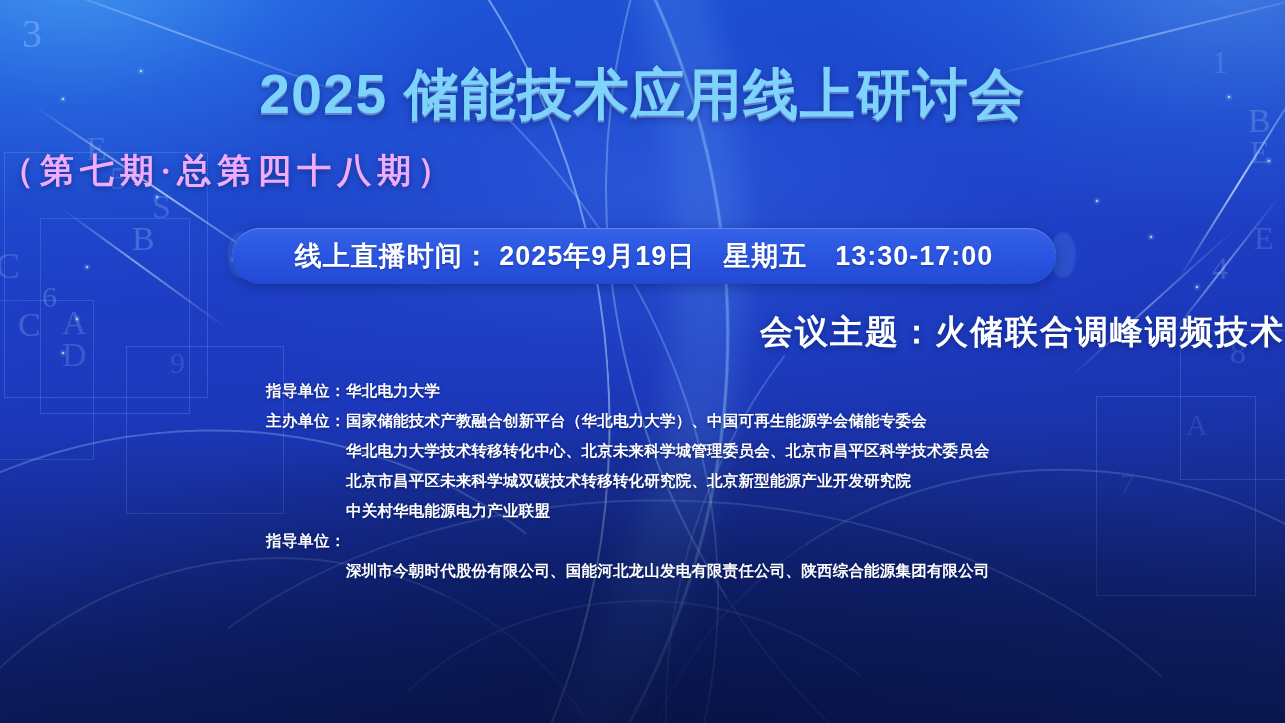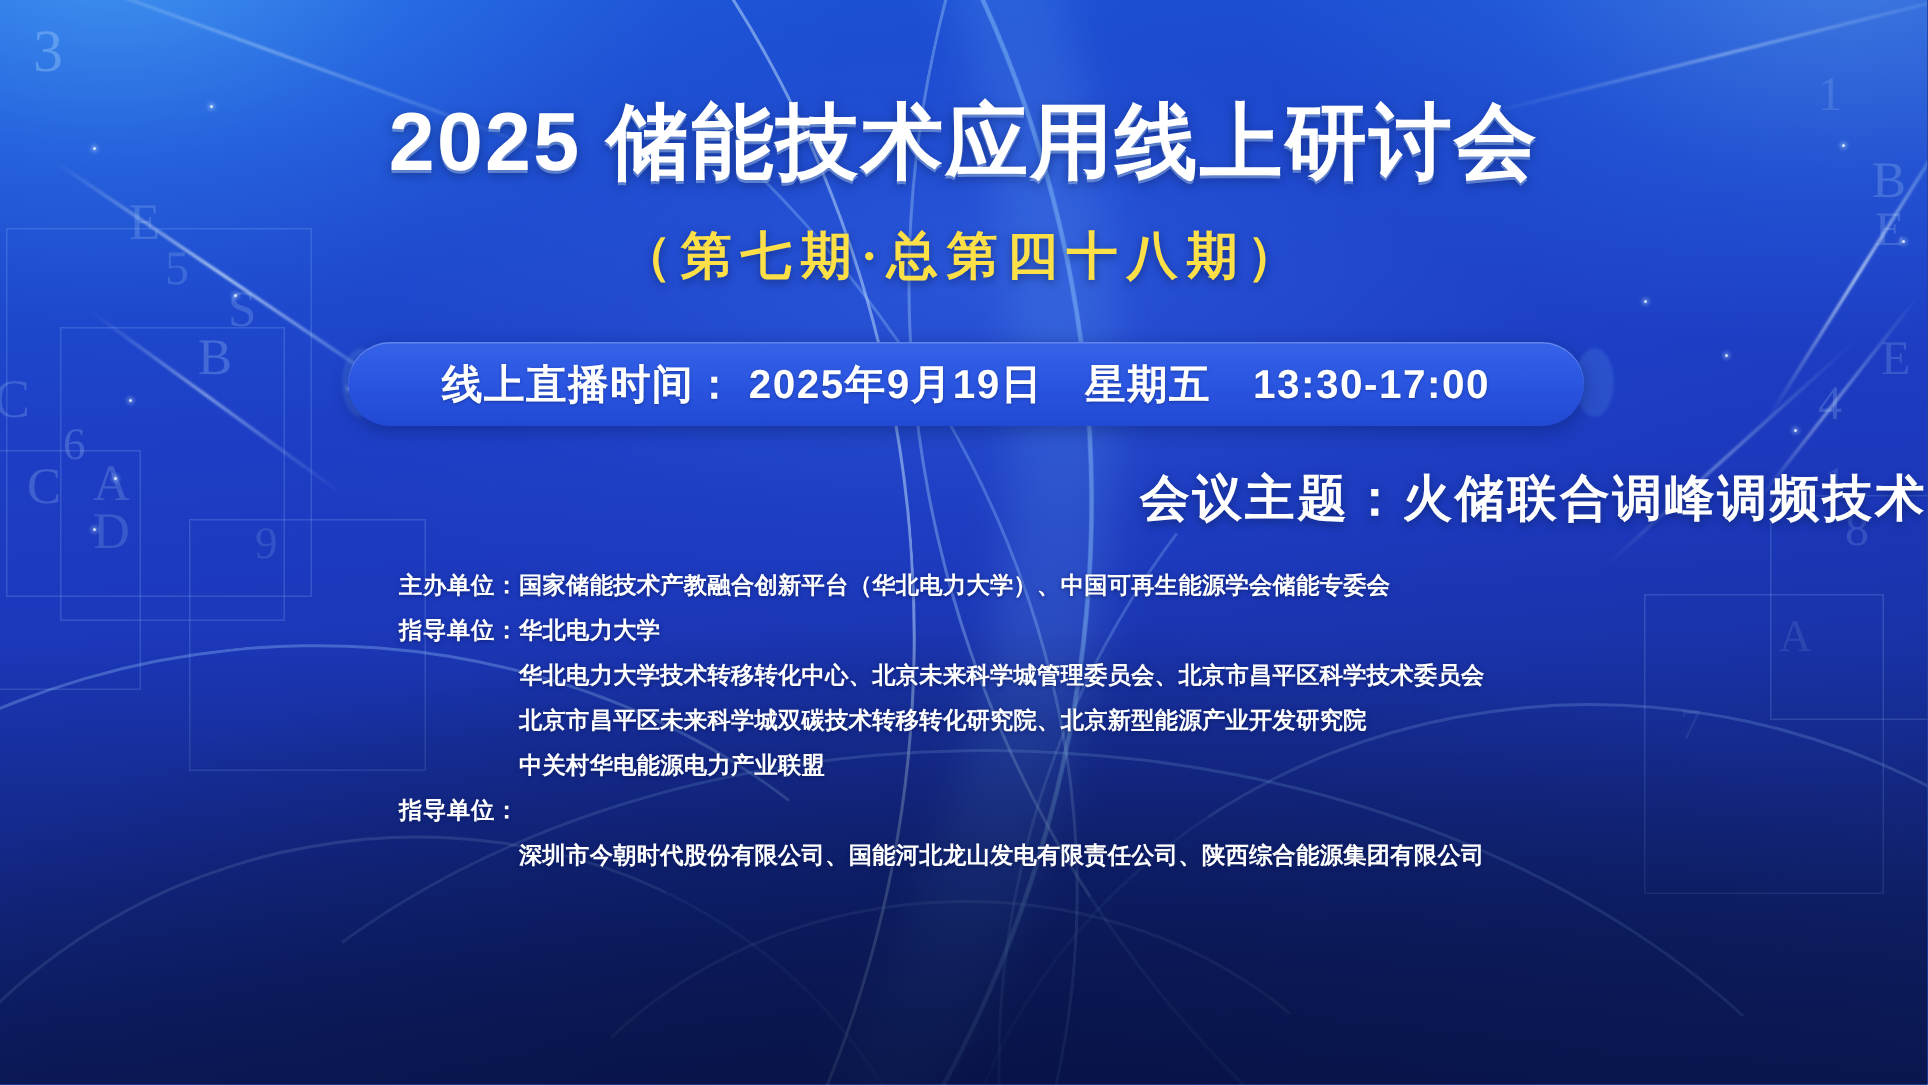--- a/index.html
+++ b/index.html
@@ -214,35 +214,35 @@
     position: relative;
     z-index: 5;
     width: 1285px;
     height: 723px;
   }
 
   .title-main {
     position: absolute;
     left: 0; right: 0; top: 58px;
     text-align: center;
-    color: #ffffff;
+    color: #7dd3fc;
     font-size: 55px;
     font-weight: bold;
     letter-spacing: 1.5px;
     text-shadow:
       0 2px 0 rgba(150,180,230,0.55),
       0 3px 7px rgba(10,30,90,0.55);
     white-space: nowrap;
   }
 
   .title-sub {
     position: absolute;
     left: 0; right: 0; top: 148px;
-    text-align: center;
-    color: #fde047;
+    text-align: left;
+    color: #f0abfc;
     font-family: "Liberation Serif", "DejaVu Serif", serif;
     font-size: 34px;
     font-weight: bold;
     letter-spacing: 6px;
     text-shadow: 0 2px 6px rgba(10,30,90,0.55);
     white-space: nowrap;
   }
 
   .time-pill {
     position: absolute;
@@ -396,26 +396,26 @@
     <div class="title-sub">（第七期·总第四十八期）</div>
 
     <div class="time-pill">
       <span class="time-pill-text">线上直播时间： 2025年9月19日　星期五　13:30-17:00</span>
     </div>
 
     <div class="theme-line">会议主题：火储联合调峰调频技术</div>
 
     <div class="org-block" id="org-block">
         <div class="org-row">
+          <div class="org-label">指导单位：</div>
+          <div class="org-value">华北电力大学</div>
+        </div>
+        <div class="org-row">
           <div class="org-label">主办单位：</div>
           <div class="org-value">国家储能技术产教融合创新平台（华北电力大学）、中国可再生能源学会储能专委会</div>
-        </div>
-        <div class="org-row">
-          <div class="org-label">指导单位：</div>
-          <div class="org-value">华北电力大学</div>
         </div>
         <div class="org-cont">华北电力大学技术转移转化中心、北京未来科学城管理委员会、北京市昌平区科学技术委员会</div>
         <div class="org-cont">北京市昌平区未来科学城双碳技术转移转化研究院、北京新型能源产业开发研究院</div>
         <div class="org-cont">中关村华电能源电力产业联盟</div>
         <div class="org-row">
           <div class="org-label">指导单位：</div>
         </div>
         <div class="org-cont">深圳市今朝时代股份有限公司、国能河北龙山发电有限责任公司、陕西综合能源集团有限公司</div>
       </div>
 

